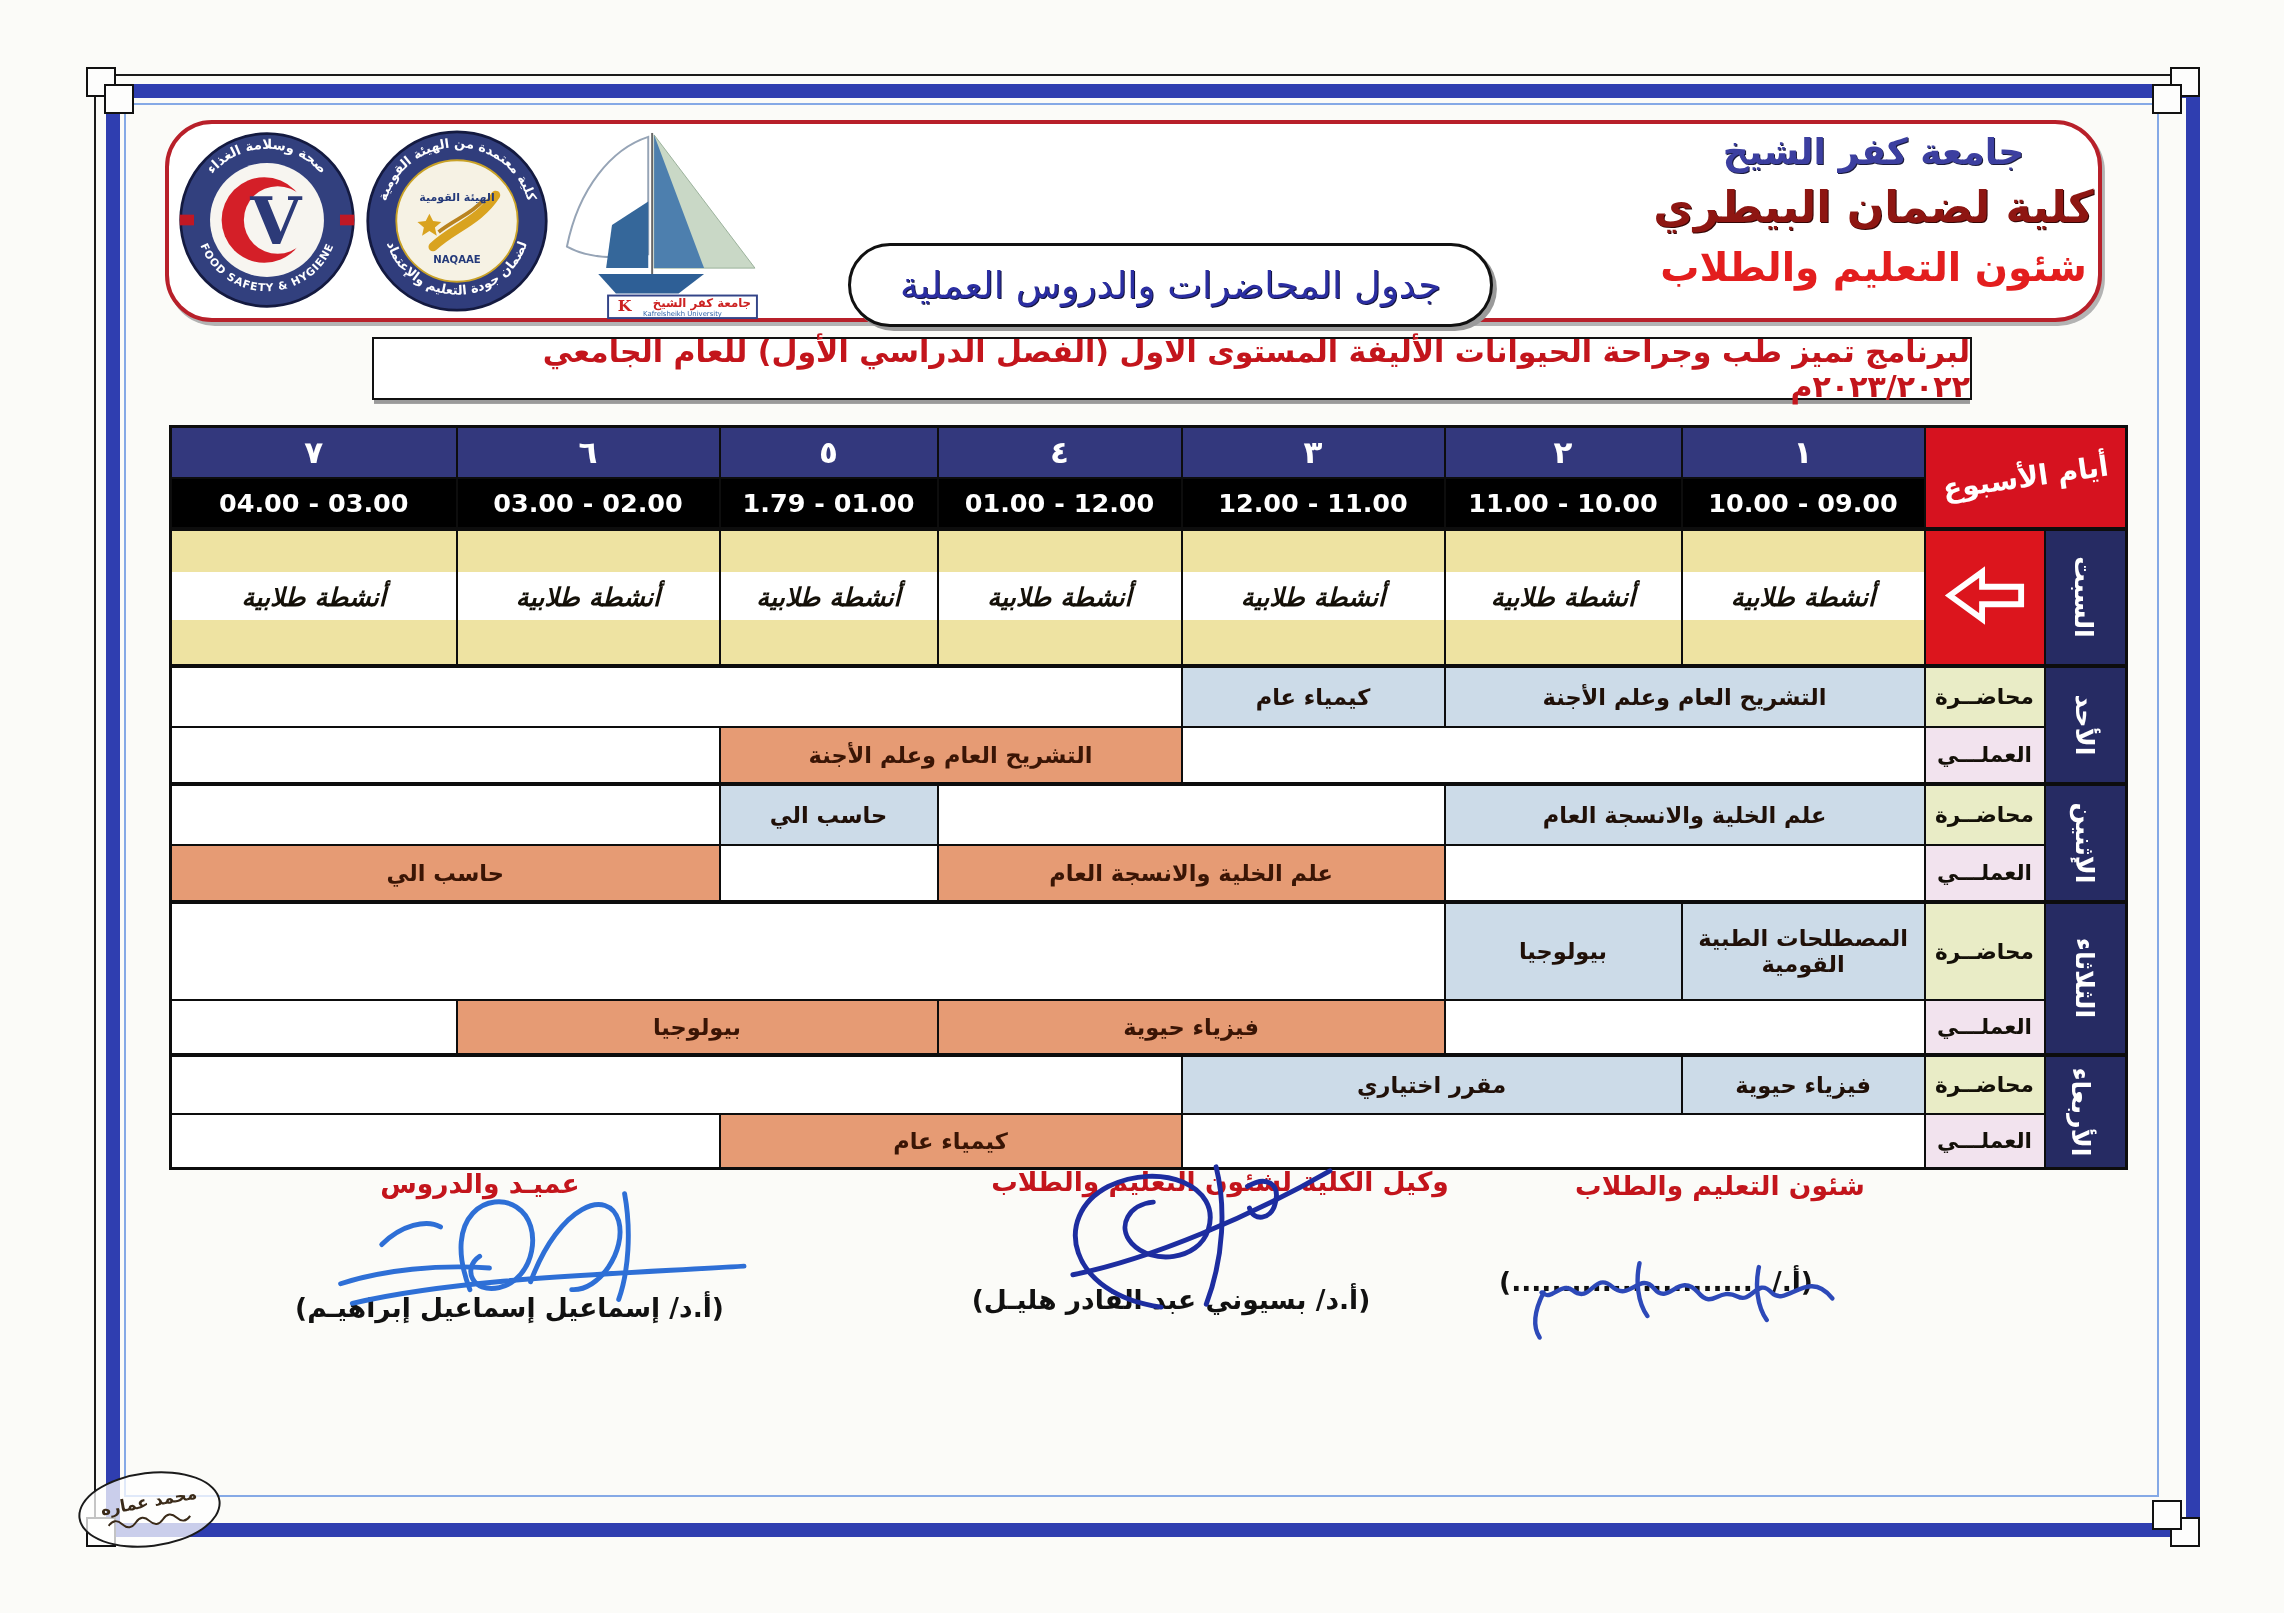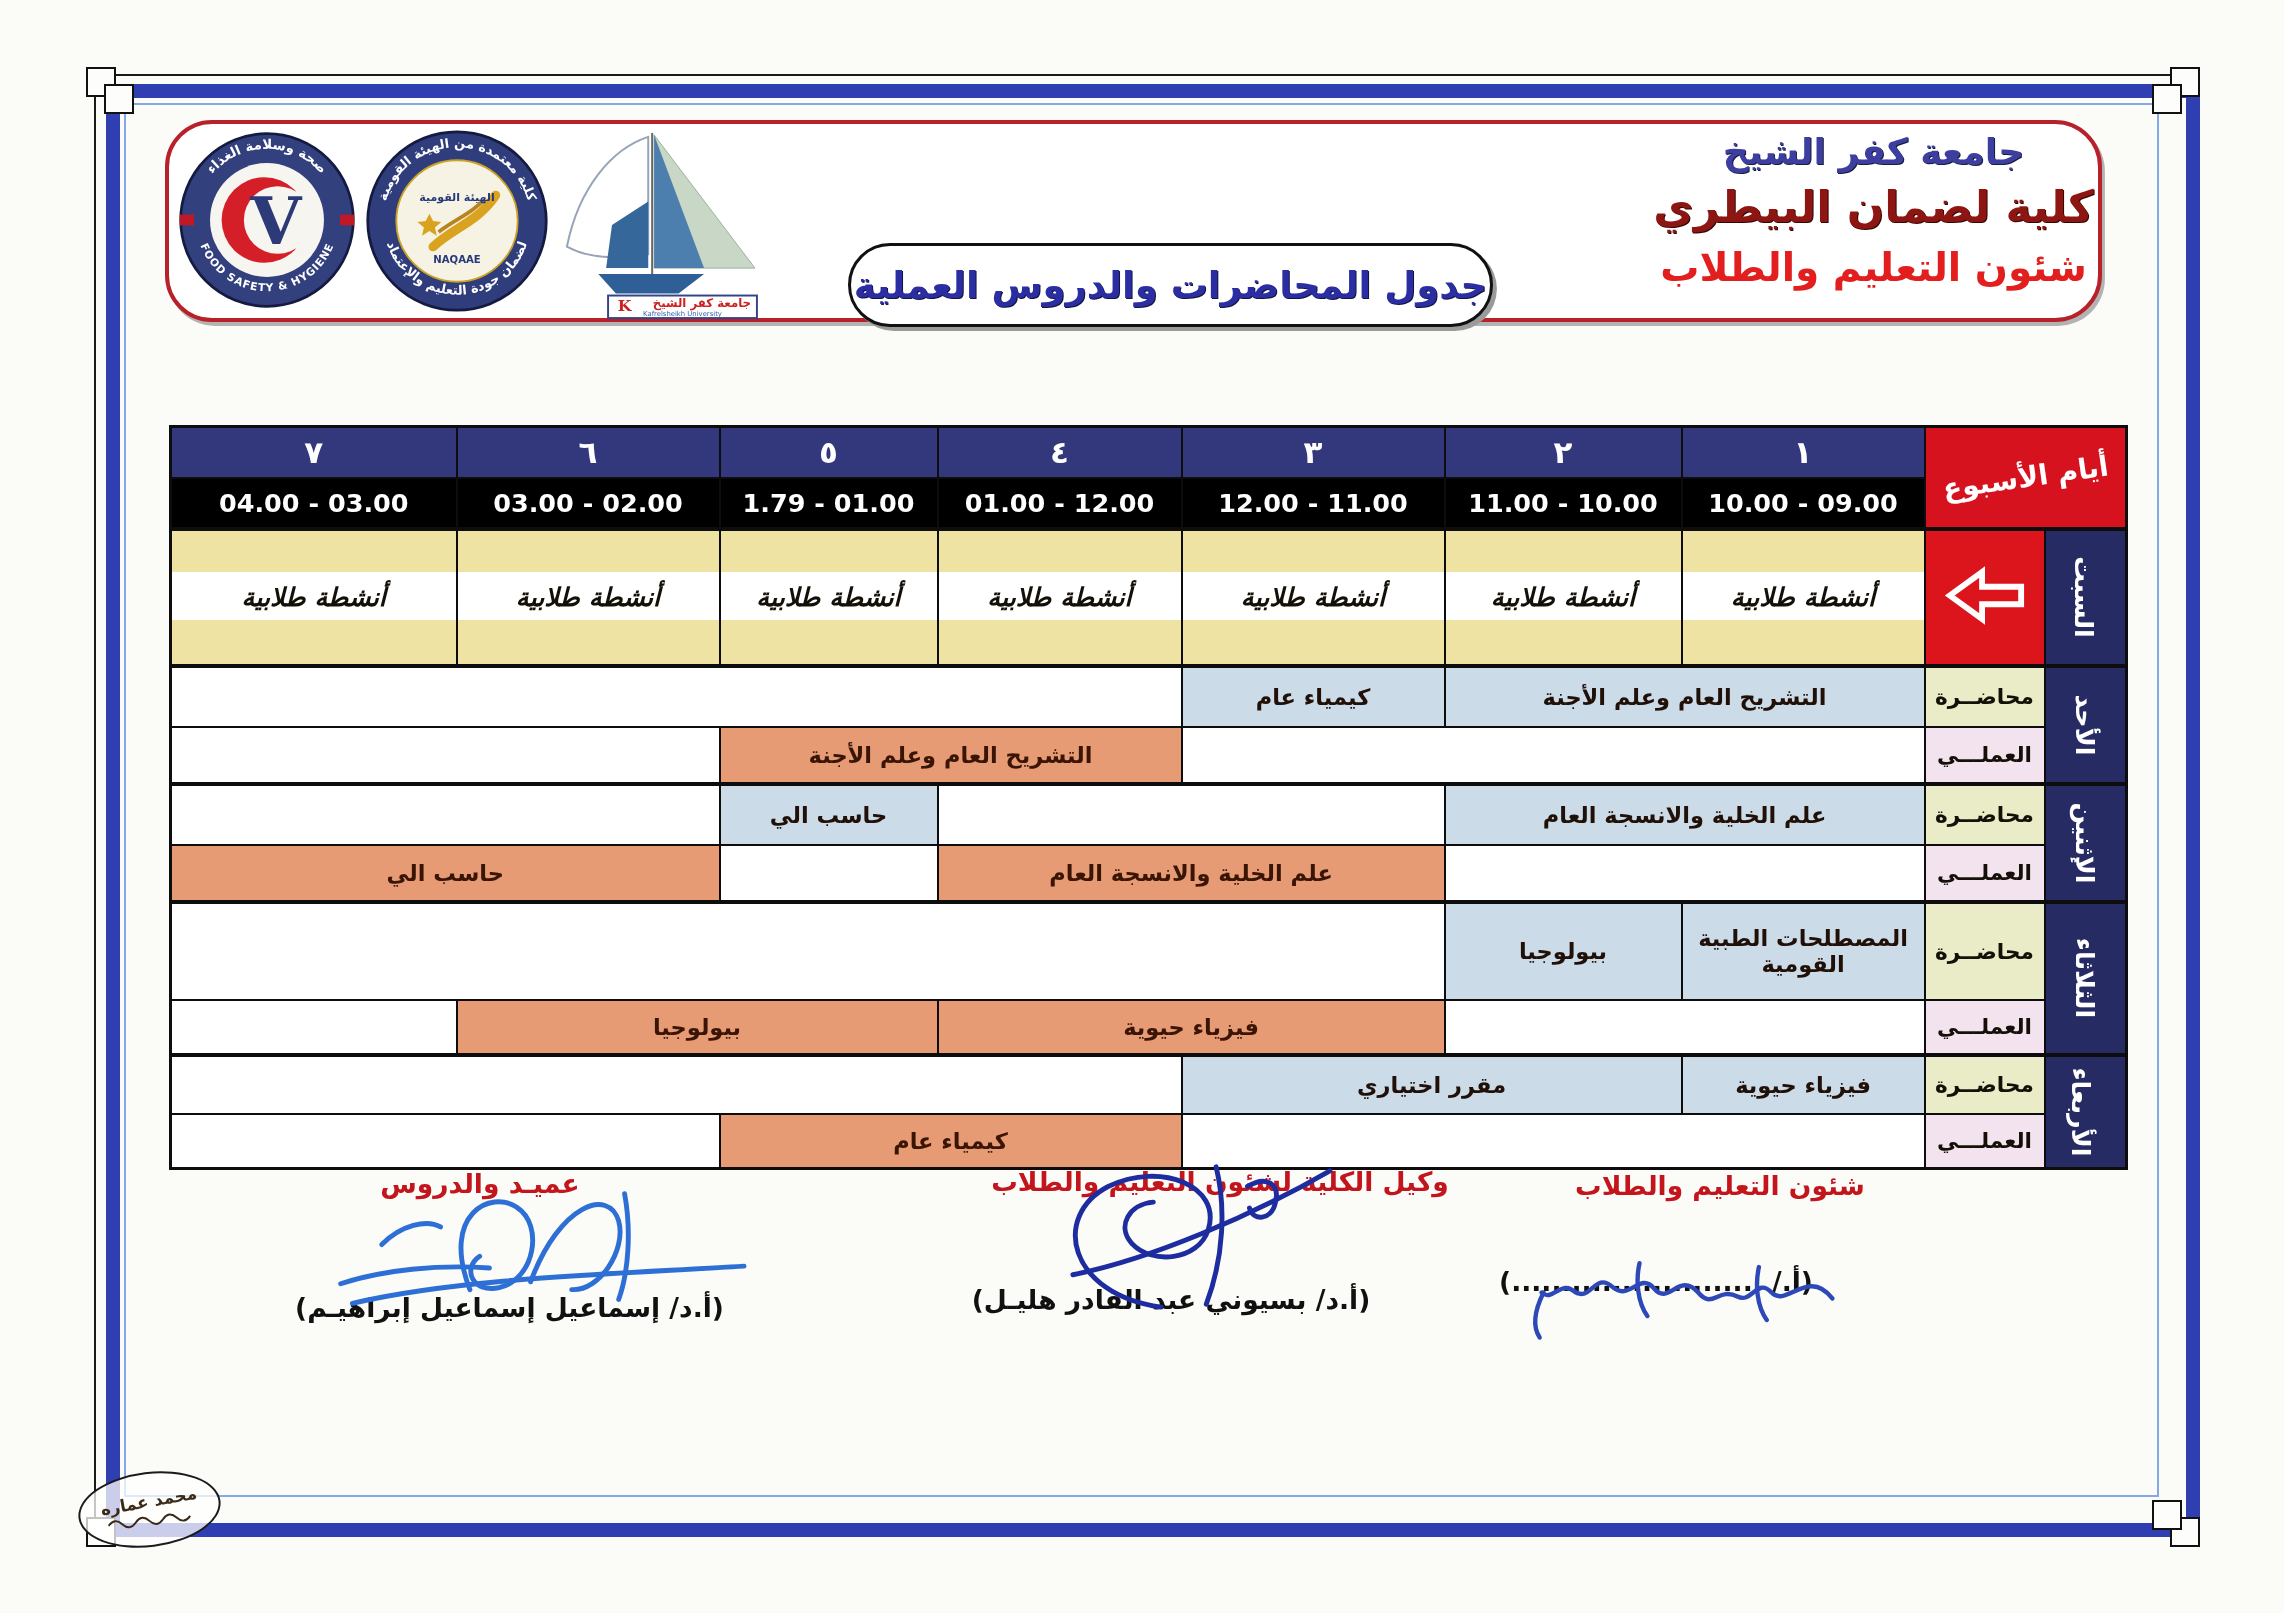--- a/index.html
+++ b/index.html
@@ -17,21 +17,21 @@
   .band{position:absolute;left:165px;top:120px;width:1929px;height:194px;background:#ffffff;
         border:4.9px solid #b8202a;border-radius:47px;box-shadow:2.9px 3.9px 0 #b3b3b3;z-index:2;}
   .logo{position:absolute;z-index:3;}
   .hdr-right{position:absolute;left:1643px;top:127px;width:461px;z-index:3;text-align:center;direction:rtl;}
   .hdr-line1{font-size:36px;font-weight:bold;color:#3c3fa0;text-shadow:1px 1px 0 #1a1a3a;line-height:49px;}
   .hdr-line2{font-size:44px;font-weight:bold;color:#8e1612;text-shadow:1px 1px 0 #330505;line-height:61px;}
   .hdr-line3{font-size:39px;font-weight:bold;color:#e31e1e;letter-spacing:1px;line-height:61px;}
   .pill{position:absolute;left:848px;top:243px;width:639px;height:78px;background:#fff;
         border:3.9px solid #111;border-radius:45px;box-shadow:3.9px 3.9px 0 #9a9a9a;z-index:4;
         display:flex;align-items:center;justify-content:center;}
-  .pill span{font-size:37px;font-weight:bold;color:#2b2ea2;text-shadow:1px 1px 0 #14143c;direction:rtl;}
+  .pill span{font-size:37px;font-weight:normal;color:#2b2ea2;text-shadow:1px 1px 0 #14143c;direction:rtl;}
   .program{position:absolute;left:372px;top:337px;width:1596px;height:59px;background:#fff;
            border:2.9px solid #111;box-shadow:0 5.9px 0 -2px #9a9a9a;z-index:3;
            display:flex;align-items:center;justify-content:center;}
   .program span{font-size:30px;font-weight:bold;color:#c3151c;direction:rtl;}
   
   table.tt{position:absolute;left:169px;top:425px;z-index:3;border-collapse:collapse;
            table-layout:fixed;width:1946px;background:#fff;border:3.9px solid #0d0d0d;}
   table.tt td{border:2px solid #0d0d0d;text-align:center;vertical-align:middle;padding:0;
               overflow:hidden;}
   tr.sep > td{border-top:4.9px solid #0d0d0d;}
@@ -137,20 +137,23 @@
   <div class="hdr-right">
     <div class="hdr-line1">جامعة كفر الشيخ</div>
     <div class="hdr-line2">كلية لضمان البيطري</div>
     <div class="hdr-line3">شئون التعليم والطلاب</div>
   </div>
 
   <div class="pill">
     <span>جدول المحاضرات والدروس العملية</span>
   </div>
 
+  <div class="program">
+    <span>لبرنامج تميز طب وجراحة الحيوانات الأليفة المستوى الاول (الفصل الدراسي الأول) للعام الجامعي ٢٠٢٣/٢٠٢٢م</span>
+  </div>
 
   <table class="tt" dir="rtl">
     <colgroup>
       <col style="width:82px">
         <col style="width:120px">
       <col style="width:243px">
         <col style="width:237px">
         <col style="width:263px">
       <col style="width:244px">
         <col style="width:218px">

